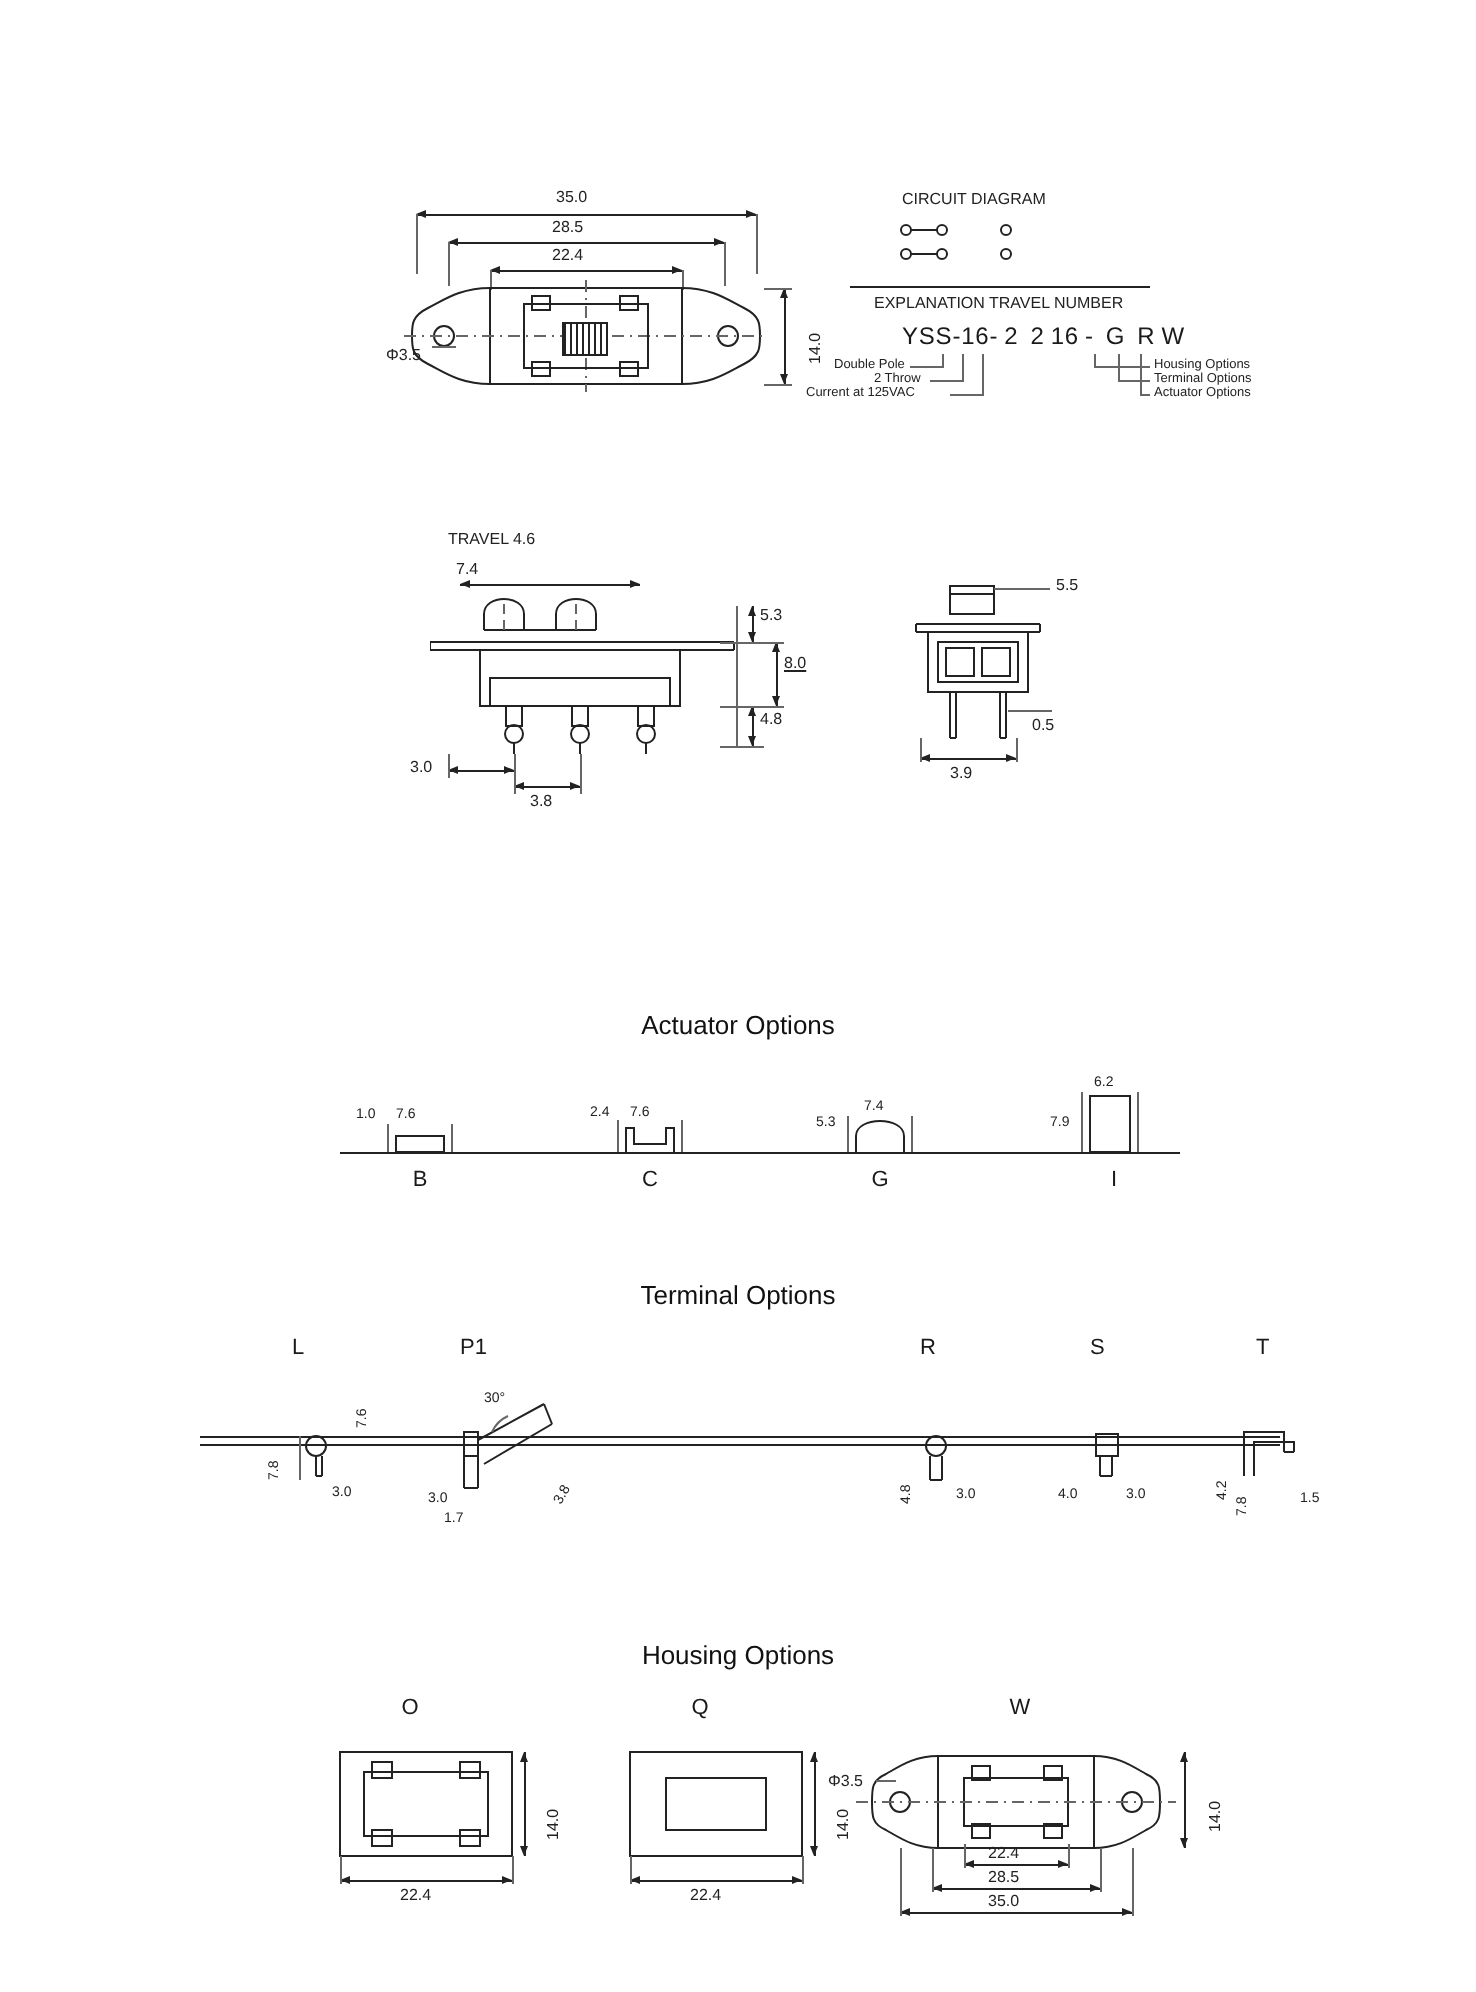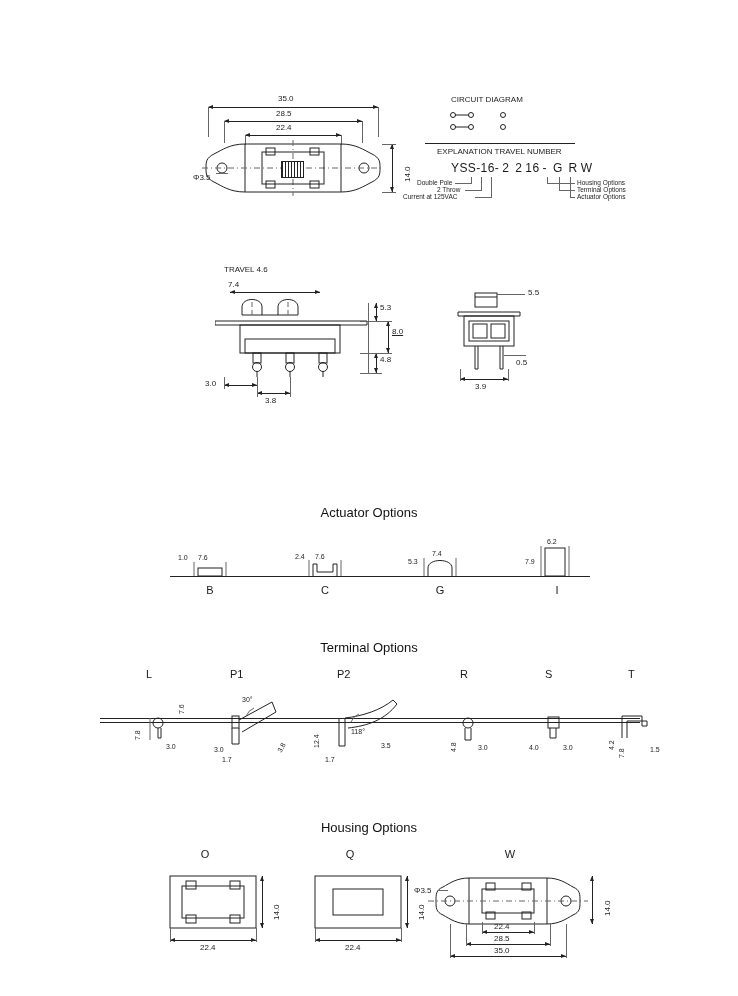--- a/index.html
+++ b/index.html
@@ -305,36 +305,20 @@
         <line x1="29" y1="30" x2="29" y2="46" stroke="#222" stroke-width="1"></line>
         <line x1="22" y1="46" x2="29" y2="46" stroke="#222" stroke-width="1"></line>
         <path d="M36,18 A16,16 0 0,1 44,10" fill="none" stroke="#666" stroke-width="1"></path>
       </svg>
       <div class="dim abs" style="left:32px;top:28px;font-size:7px;">30°</div>
       <div class="dim abs rot" style="left:66px;top:82px;font-size:7px;transform:rotate(-60deg);">3.8</div>
       <div class="dim abs" style="left:4px;top:78px;font-size:7px;">3.0</div>
       <div class="dim abs" style="left:12px;top:88px;font-size:7px;">1.7</div>
     </div>
 
-    <div class="abs" style="left:215px;top:0;width:120px;height:110px;">
-      <div class="optlabel abs" style="left:22px;top:0px;">P2</div>
-      <svg width="120" height="70" style="position:absolute;left:0;top:30px;">
-        <path d="M30,20 C48,18 66,12 78,2" fill="none" stroke="#222" stroke-width="1"></path>
-        <path d="M33,30 C52,28 70,22 82,6" fill="none" stroke="#222" stroke-width="1"></path>
-        <path d="M78,2 L82,6" stroke="#222" stroke-width="1"></path>
-        <line x1="24" y1="20" x2="24" y2="48" stroke="#222" stroke-width="1"></line>
-        <line x1="30" y1="20" x2="30" y2="48" stroke="#222" stroke-width="1"></line>
-        <line x1="24" y1="48" x2="30" y2="48" stroke="#222" stroke-width="1"></line>
-        <path d="M36,24 A14,14 0 0,1 44,16" fill="none" stroke="#666" stroke-width="1"></path>
-      </svg>
-      <div class="dim abs rot" style="left:-2px;top:80px;font-size:7px;transform:rotate(-90deg);">12.4</div>
-      <div class="dim abs" style="left:36px;top:60px;font-size:7px;">118°</div>
-      <div class="dim abs" style="left:66px;top:74px;font-size:7px;">3.5</div>
-      <div class="dim abs" style="left:10px;top:88px;font-size:7px;">1.7</div>
-    </div>
 
     <div class="abs" style="left:330px;top:0;width:90px;height:110px;">
       <div class="optlabel abs" style="left:30px;top:0px;">R</div>
       <svg width="90" height="60" style="position:absolute;left:0;top:36px;">
         <circle cx="38" cy="19" r="5" fill="none" stroke="#222" stroke-width="1"></circle>
         <line x1="35" y1="24" x2="35" y2="36" stroke="#222" stroke-width="1"></line>
         <line x1="41" y1="24" x2="41" y2="36" stroke="#222" stroke-width="1"></line>
         <line x1="35" y1="36" x2="41" y2="36" stroke="#222" stroke-width="1"></line>
       </svg>
       <div class="dim abs rot" style="left:20px;top:84px;font-size:7px;transform:rotate(-90deg);">4.8</div>

